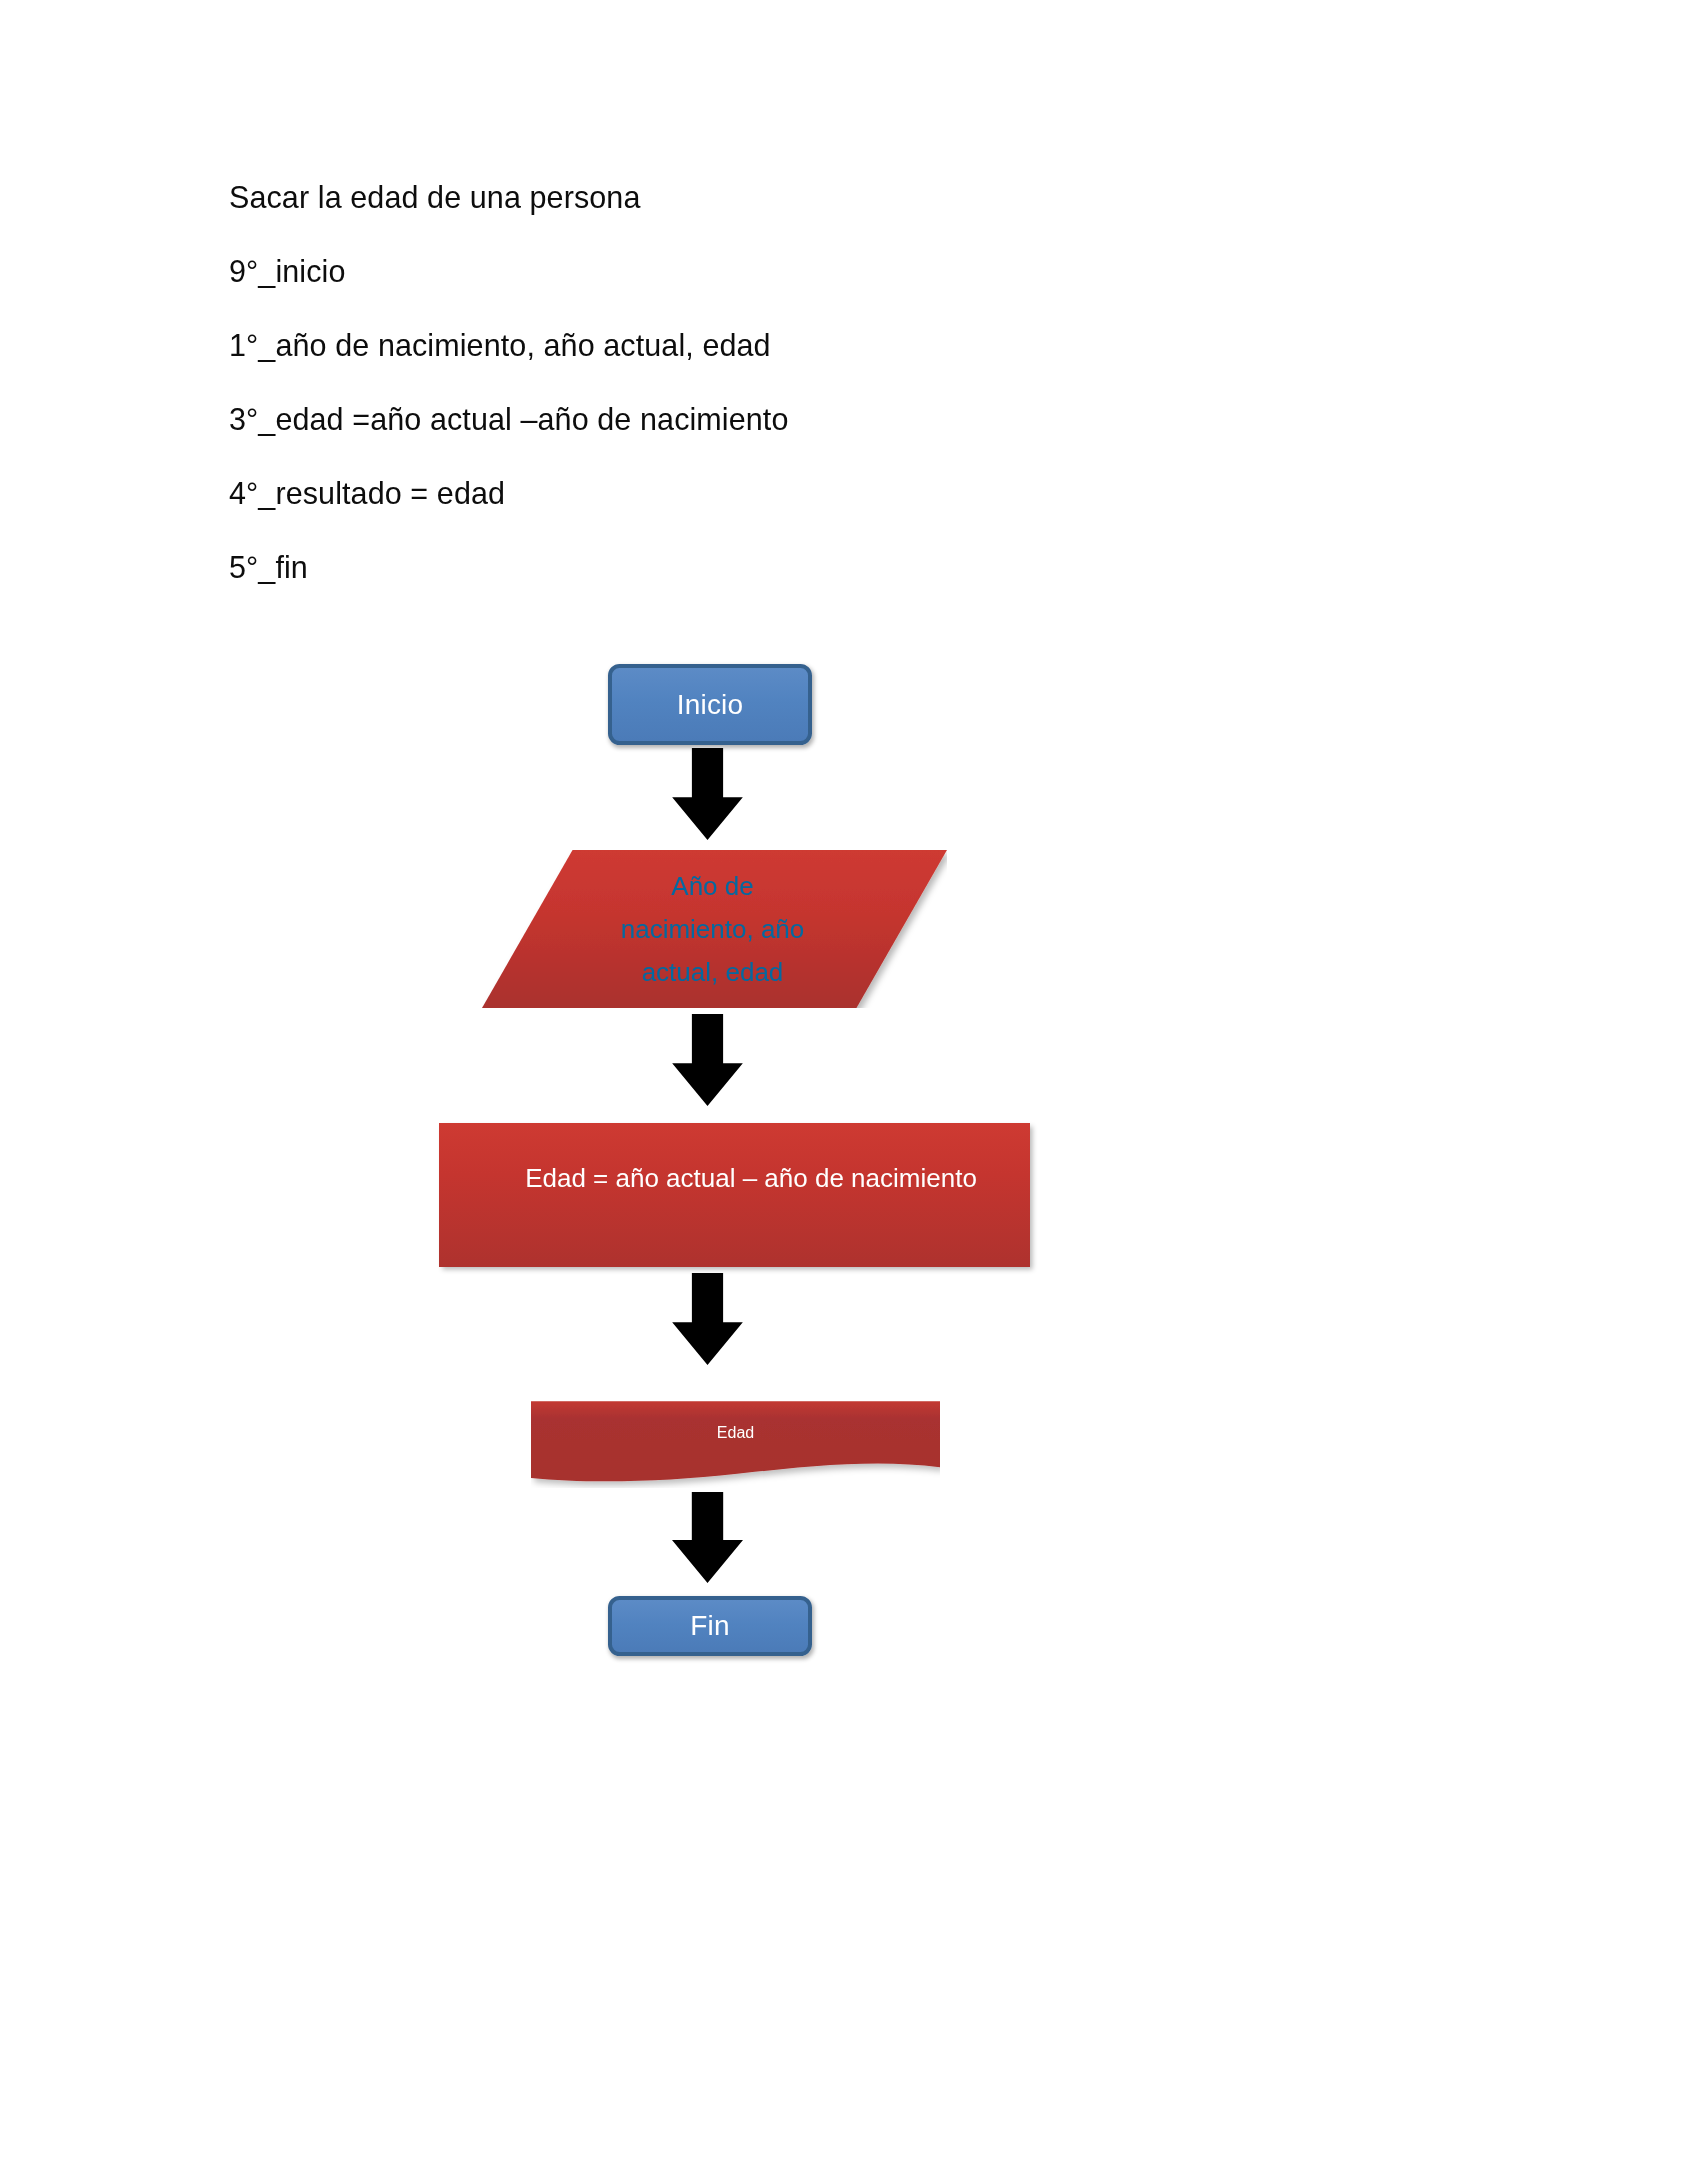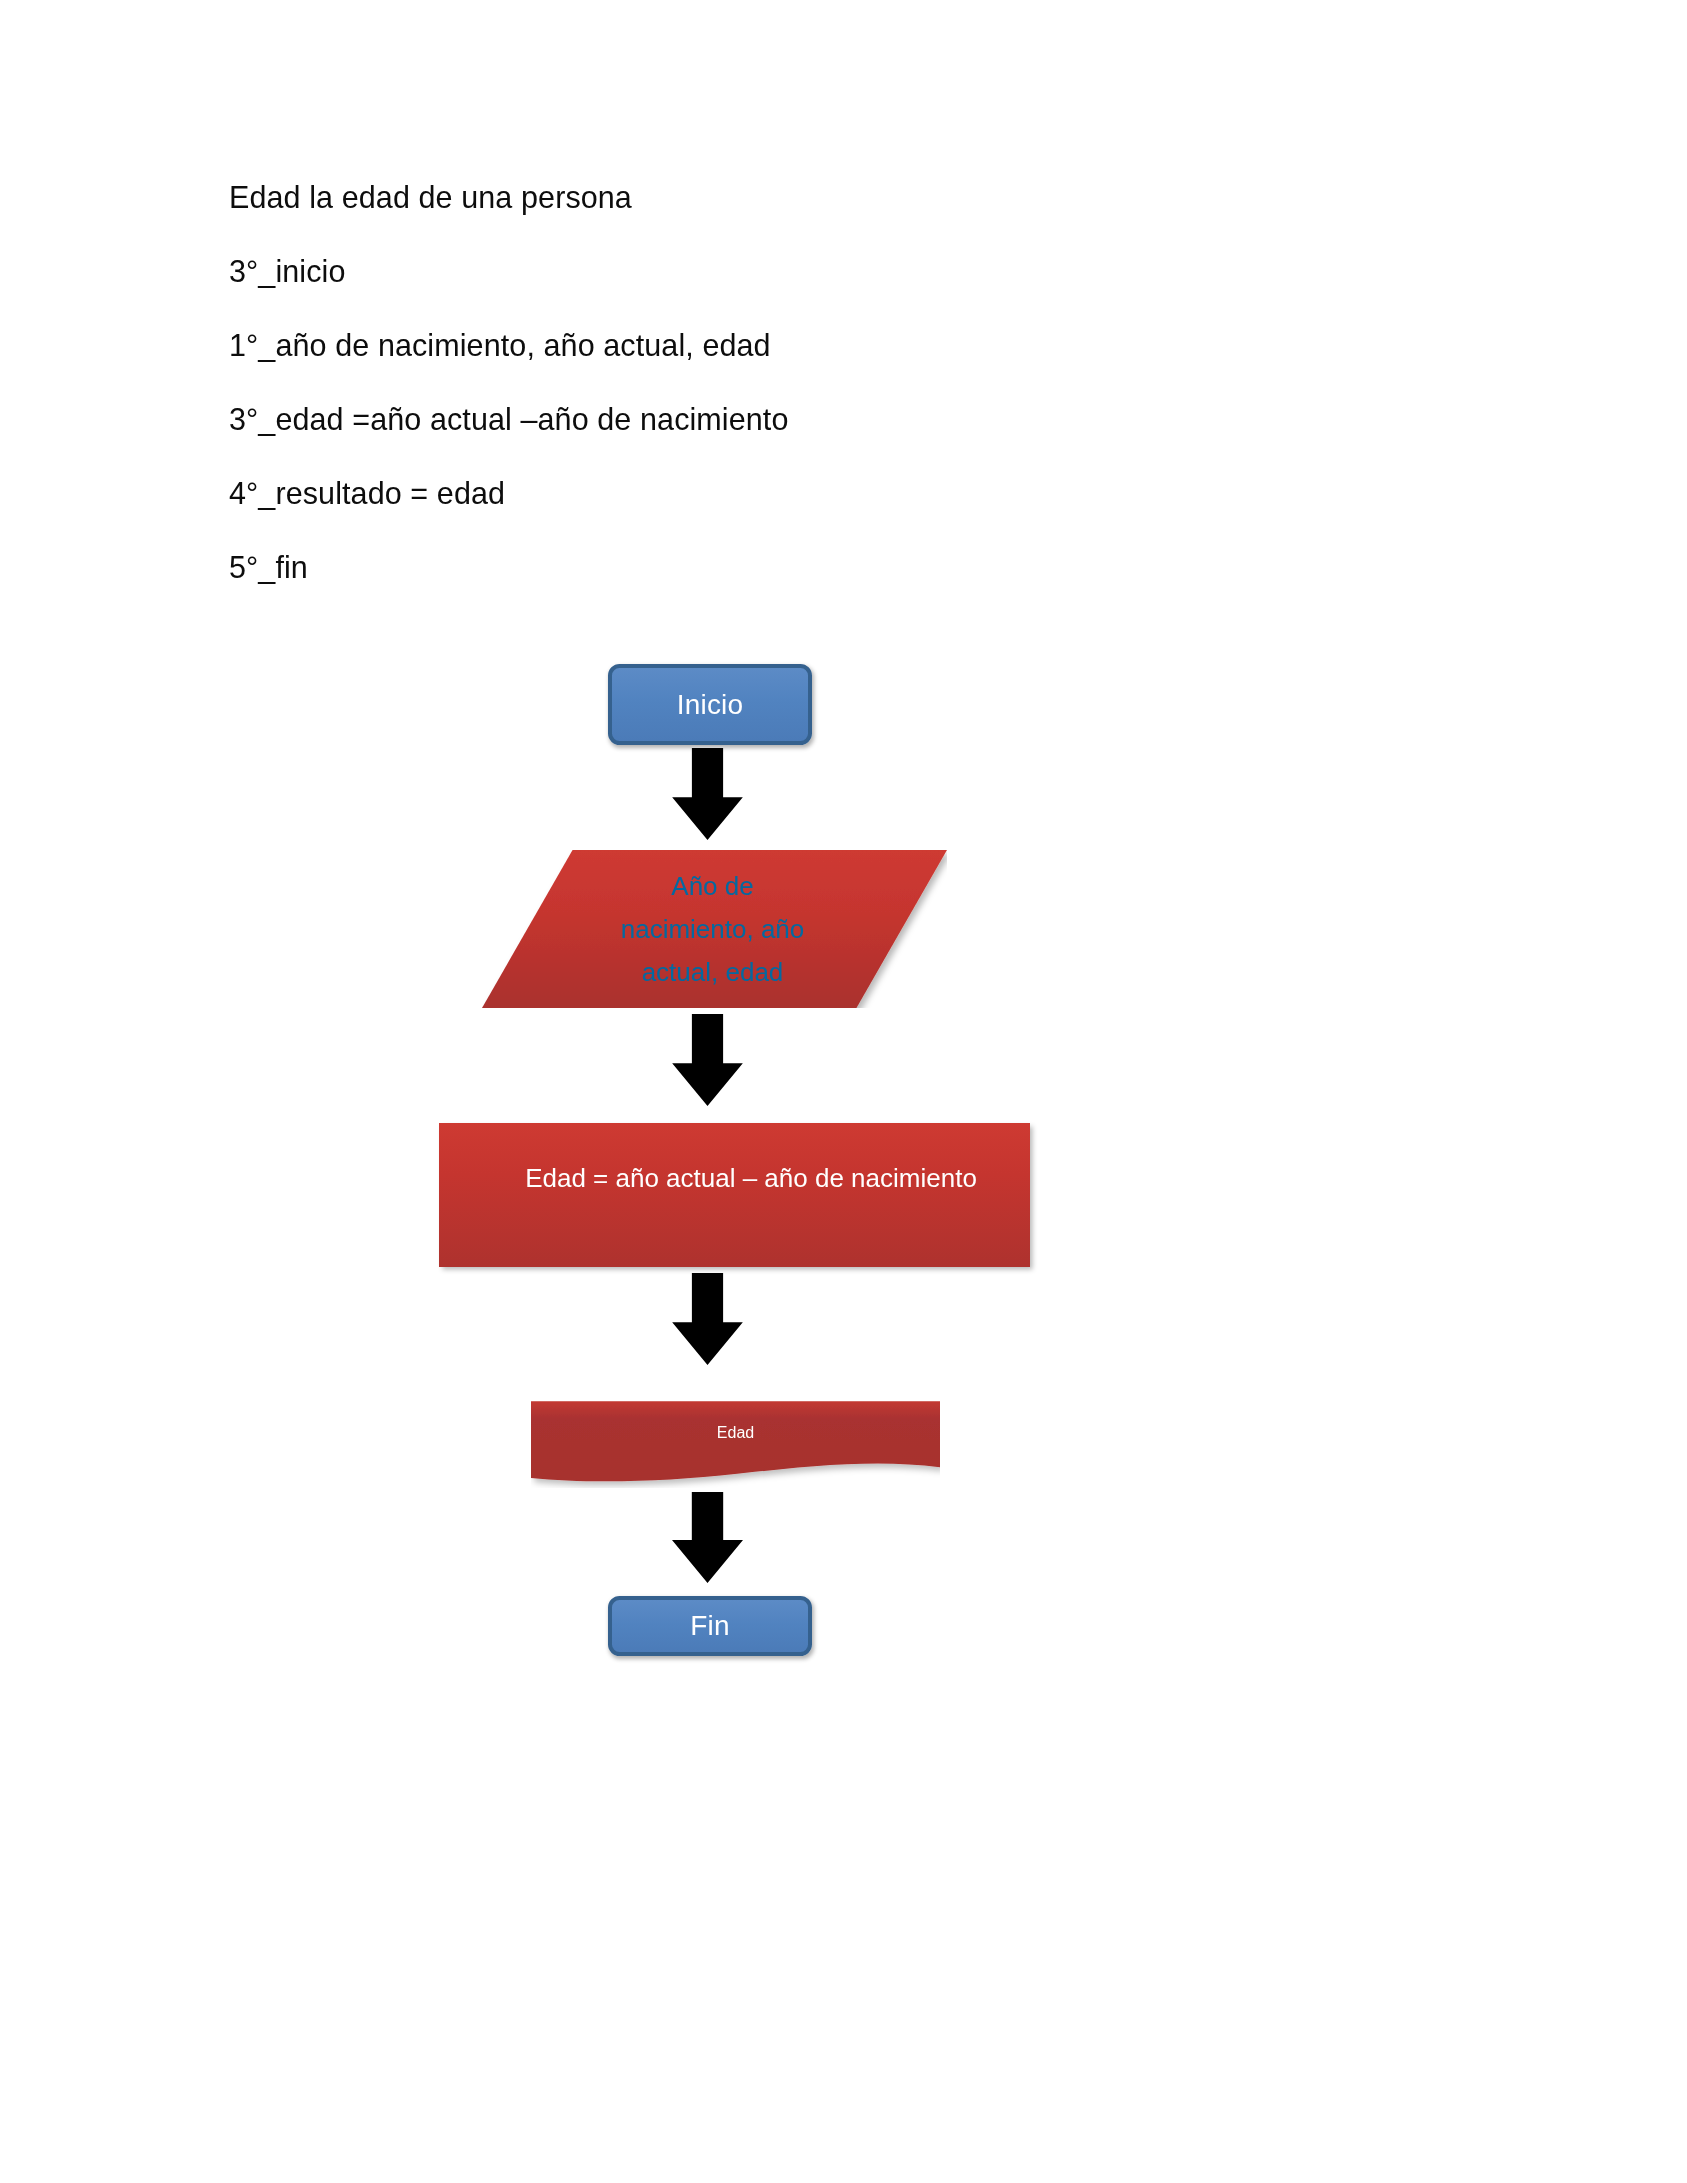--- a/index.html
+++ b/index.html
@@ -130,22 +130,22 @@
   #arrow-2 { left: 672px; top: 1014px; }
   #arrow-3 { left: 672px; top: 1273px; }
   #arrow-4 { left: 672px; top: 1492px; }
 </style>
 </head>
 <body>
 
 <div class="page">
 
   <div class="text-block">
-    <p class="text-line">Edad la edad de una persona</p>
-    <p class="text-line">3°_inicio</p>
+    <p class="text-line">Sacar la edad de una persona</p>
+    <p class="text-line">9°_inicio</p>
     <p class="text-line">1°_año de nacimiento, año actual, edad</p>
     <p class="text-line">3°_edad =año actual –año de nacimiento</p>
     <p class="text-line">4°_resultado = edad</p>
     <p class="text-line">5°_fin</p>
   </div>
 
   <div class="flow">
 
     <div class="terminator" id="node-inicio">
       <span>Inicio</span>

